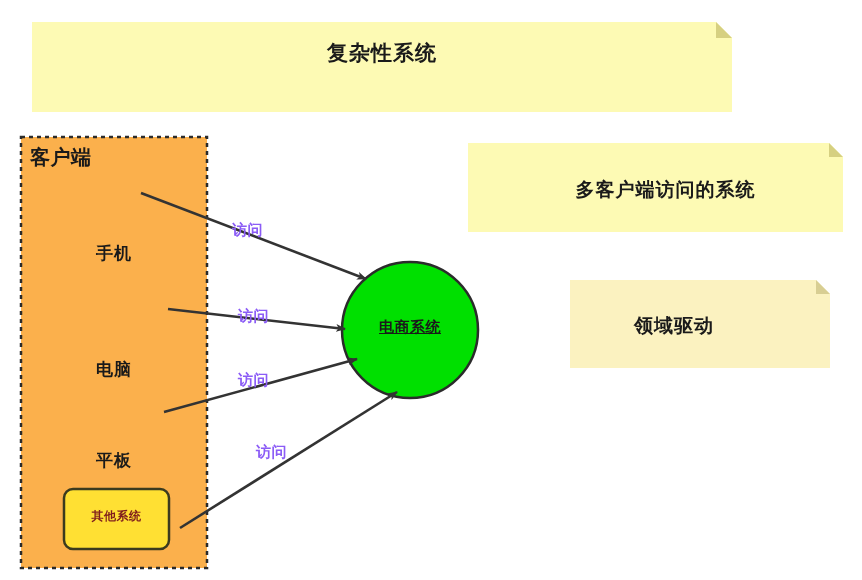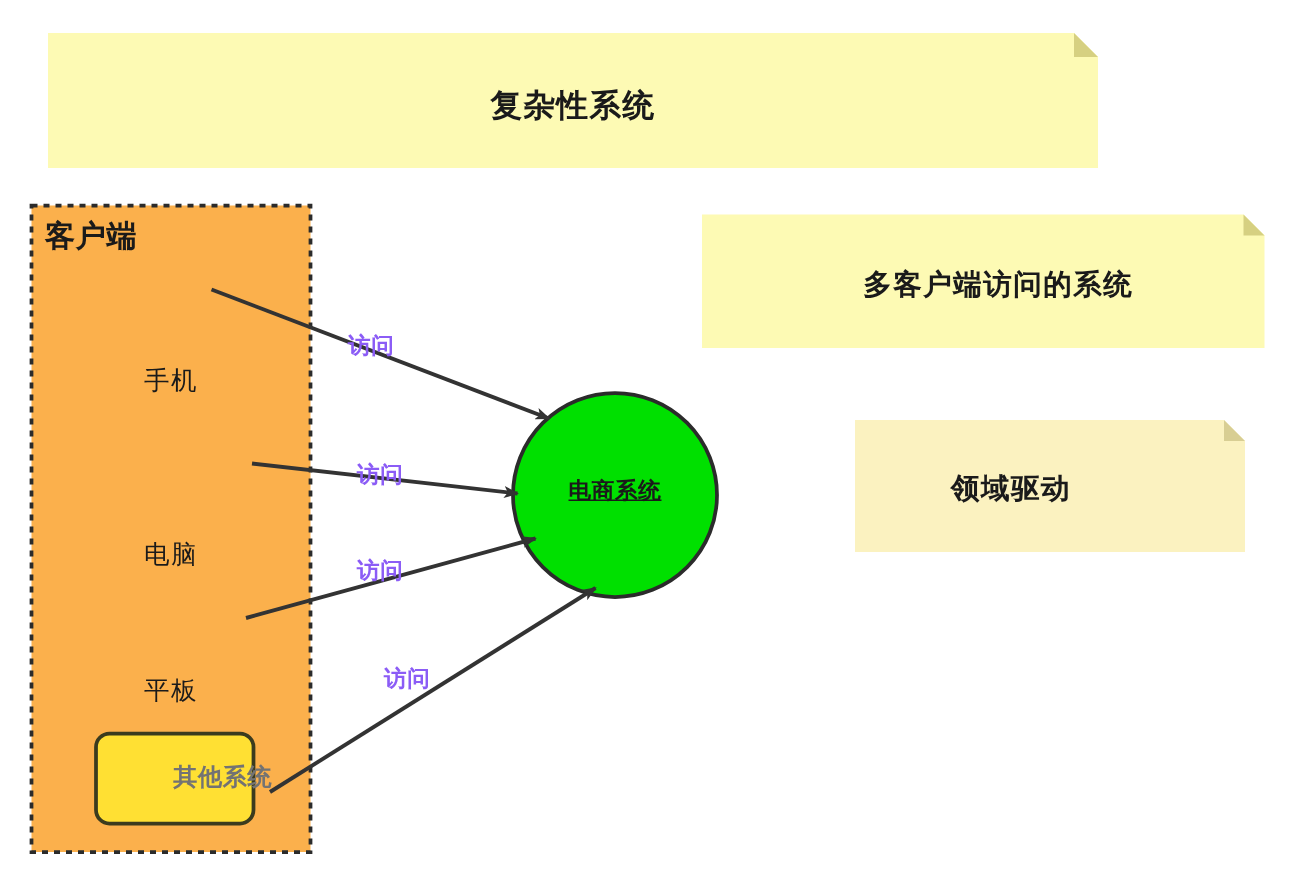--- a/index.html
+++ b/index.html
@@ -44,38 +44,37 @@
     font-weight: bold;
     color: #1a1a1a;
     letter-spacing: 0.5px;
   }
   .device-label {
     position: absolute;
     width: 172px;
     left: 28px;
     text-align: center;
     font-size: 17px;
-    font-weight: normal;
+    font-weight: bold;
     color: #1a1a1a;
     letter-spacing: 1px;
   }
   #device-0 { top: 242px; }
   #device-1 { top: 358px; }
   #device-2 { top: 449px; }
   .other-system-label {
     position: absolute;
     left: 64px;
     top: 508px;
     width: 105px;
     text-align: center;
-    font-size: 16px;
+    font-size: 12px;
     font-weight: bold;
-    color: #737373;
+    color: #7f1d1d;
     letter-spacing: 0.5px;
-    padding-left: 32px;
   }
   .center-label {
     position: absolute;
     left: 340px;
     top: 318px;
     width: 140px;
     text-align: center;
     font-size: 15px;
     font-weight: bold;
     color: #1a1a1a;
@@ -125,21 +124,21 @@
   <circle cx="410" cy="330" r="68" fill="#00E000" stroke="#2b2b2b" stroke-width="2.5"></circle>
 
   <rect x="64" y="489" width="105" height="60" rx="9" ry="9" fill="#FFE033" stroke="#3b3b1e" stroke-width="2.5"></rect>
 
   <line x1="141" y1="193" x2="366" y2="279" stroke="#333333" stroke-width="2.6" marker-end="url(#arrowhead)"></line>
   <line x1="168" y1="309" x2="345" y2="329" stroke="#333333" stroke-width="2.6" marker-end="url(#arrowhead)"></line>
   <line x1="164" y1="412" x2="357" y2="359" stroke="#333333" stroke-width="2.6" marker-end="url(#arrowhead)"></line>
   <line x1="180" y1="528" x2="397" y2="392" stroke="#333333" stroke-width="2.6" marker-end="url(#arrowhead)"></line>
 </svg>
 
-<div class="note-text note-title" style="left:32px; top:56px; width:700px;">复杂性系统</div>
+<div class="note-text note-title" style="left:32px; top:39px; width:700px;">复杂性系统</div>
 
 <div class="note-text note-sub" style="left:468px; top:177px; width:375px;margin-left:10px;">多客户端访问的系统</div>
 
 <div class="note-text note-sub" style="left:544px; top:313px; width:260px;">领域驱动</div>
 
 <div class="client-label">客户端</div>
 
 <div class="device-label" id="device-0">手机</div>
 <div class="device-label" id="device-1">电脑</div>
 <div class="device-label" id="device-2">平板</div>

